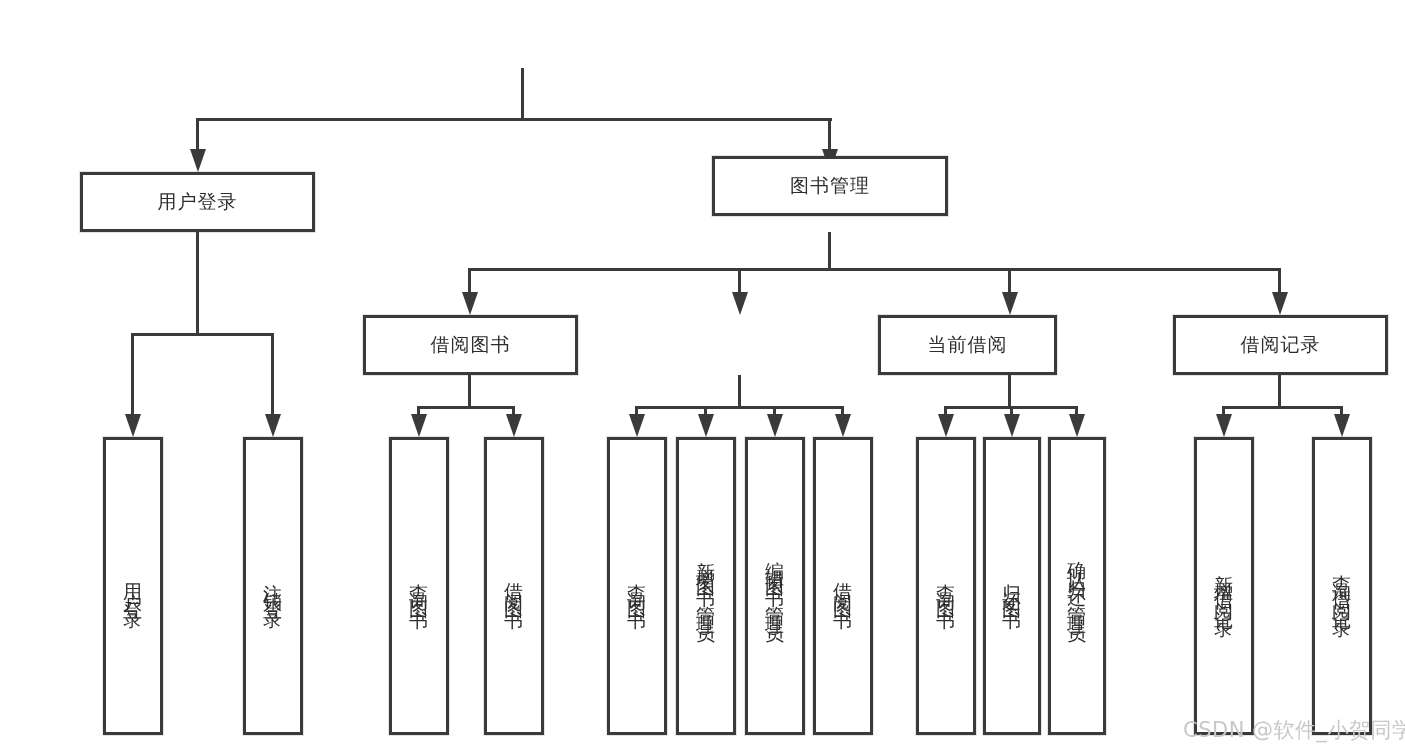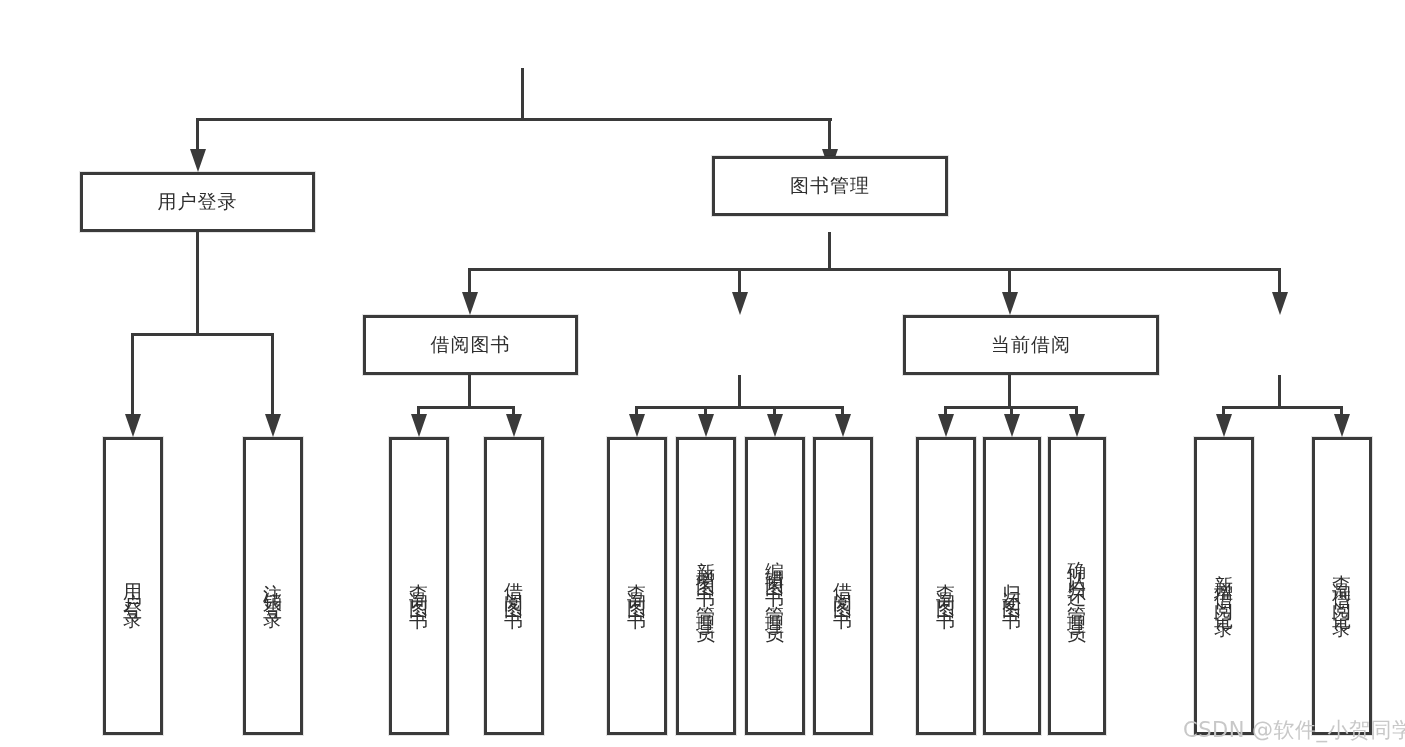--- a/index.html
+++ b/index.html
@@ -91,22 +91,25 @@
   <div class="ln" style="left:738px;top:268px;width:3px;height:26px"></div>
   <div class="arr" style="left:732px;top:292px"></div>
   <div class="ln" style="left:1008px;top:268px;width:3px;height:26px"></div>
   <div class="arr" style="left:1002px;top:292px"></div>
   <div class="ln" style="left:1278px;top:268px;width:3px;height:26px"></div>
   <div class="arr" style="left:1272px;top:292px"></div>
 
   <div class="box" style="left:363px;top:315px;width:215px;height:60px">
     <span class="h-text">借阅图书</span>
   </div>
-  <div class="box" style="left:903px;top:315px;width:256px;height:60px">
+  <div class="box" style="left:878px;top:315px;width:179px;height:60px">
     <span class="h-text">当前借阅</span>
+  </div>
+  <div class="box" style="left:1173px;top:315px;width:215px;height:60px">
+    <span class="h-text">借阅记录</span>
   </div>
 
   <div class="ln" style="left:468px;top:375px;width:3px;height:34px"></div>
   <div class="ln" style="left:417px;top:406px;width:98px;height:3px"></div>
   <div class="ln" style="left:417px;top:406px;width:3px;height:10px"></div>
   <div class="arr" style="left:411px;top:414px"></div>
   <div class="ln" style="left:512px;top:406px;width:3px;height:10px"></div>
   <div class="arr" style="left:506px;top:414px"></div>
 
   <div class="ln" style="left:738px;top:375px;width:3px;height:34px"></div>

